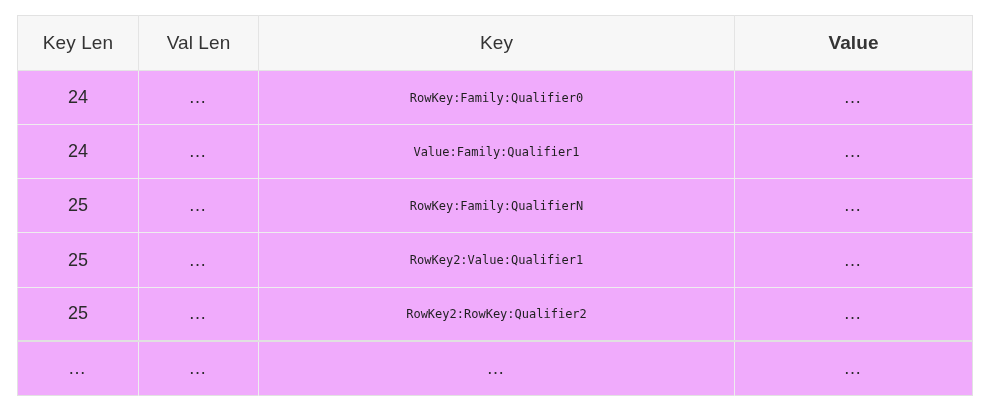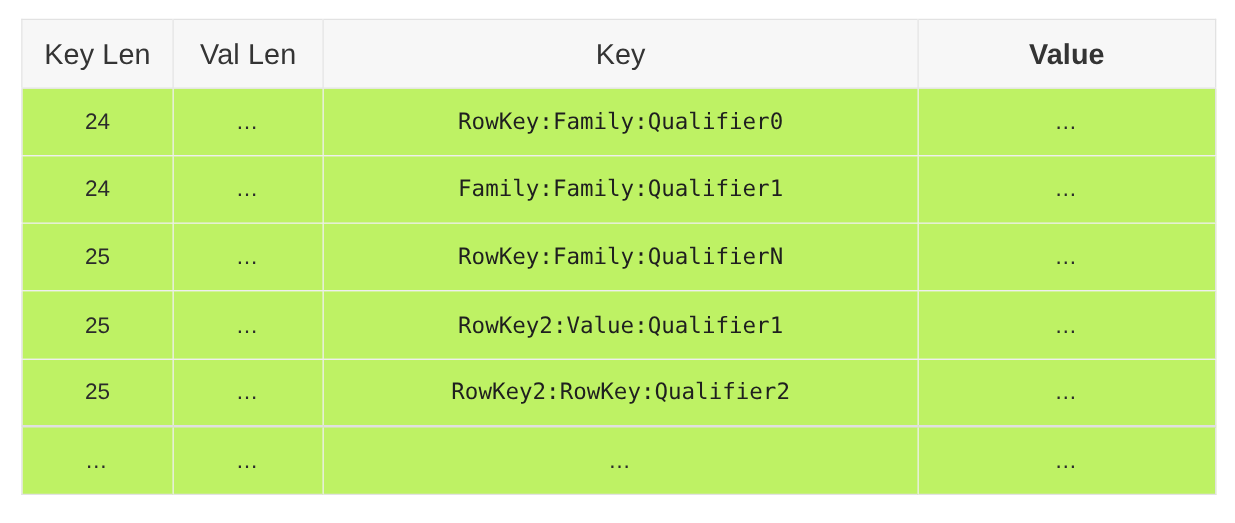--- a/index.html
+++ b/index.html
@@ -38,34 +38,34 @@
   table.kv-table col.c-key    { width: 476px; }
   table.kv-table col.c-value  { width: 238px; }
 
   thead tr.header-row {
     background: #f7f7f7;
     height: 55px;
   }
 
   thead th {
     font-weight: normal;
-    font-size: 23px;
+    font-size: 19px;
     color: #343434;
     text-align: center;
     vertical-align: middle;
     border-right: 1px solid #e4e4e4;
     border-bottom: 1px solid #e4e4e4;
     padding: 0;
     letter-spacing: 0.1px;
   }
   thead th:last-child { border-right: none; font-weight: bold; }
 
   tbody tr.data-row {
     height: 52px;
-    background: #bef264;
+    background: #f0abfc;
     margin-top: 40px;
   }
 
   tbody td {
     font-size: 18px;
     color: #2b2b2b;
     text-align: center;
     vertical-align: middle;
     border-right: 1px solid #eeeeee;
     border-bottom: 1px solid #eeeeee;
@@ -74,21 +74,21 @@
   tbody td:last-child { border-right: none; }
   tbody tr.data-row:last-child td { border-bottom: none; }
 
   
   tbody tr.summary-row td {
     border-top: 2px solid #e0e0e0;
   }
 
   td.cell-key {
     font-family: "DejaVu Sans Mono", "Liberation Mono", monospace;
-    font-size: 18px;
+    font-size: 12px;
     color: #1f1f1f;
     letter-spacing: 0;
   }
 
   td.cell-num {
     font-family: "Liberation Sans", sans-serif;
     font-size: 18px;
     color: #2b2b2b;
   }
 
@@ -123,21 +123,21 @@
       <tr class="data-row">
         <td class="cell-num">24</td>
         <td class="cell-num ellipsis">…</td>
         <td class="cell-key">RowKey:Family:Qualifier0</td>
         <td class="cell-num ellipsis">…</td>
       </tr>
 
       <tr class="data-row">
         <td class="cell-num">24</td>
         <td class="cell-num ellipsis">…</td>
-        <td class="cell-key">Family:Family:Qualifier1</td>
+        <td class="cell-key">Value:Family:Qualifier1</td>
         <td class="cell-num ellipsis">…</td>
       </tr>
 
       <tr class="data-row">
         <td class="cell-num">25</td>
         <td class="cell-num ellipsis">…</td>
         <td class="cell-key">RowKey:Family:QualifierN</td>
         <td class="cell-num ellipsis">…</td>
       </tr>
 

